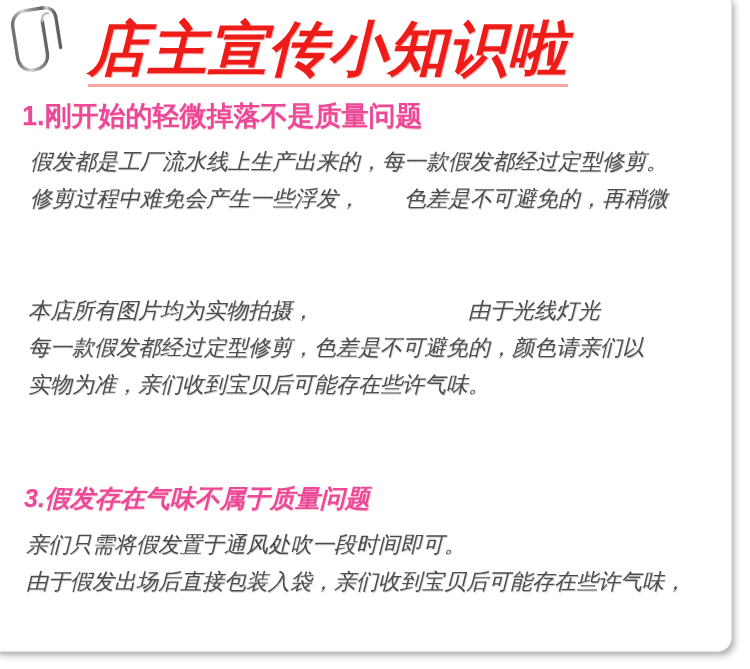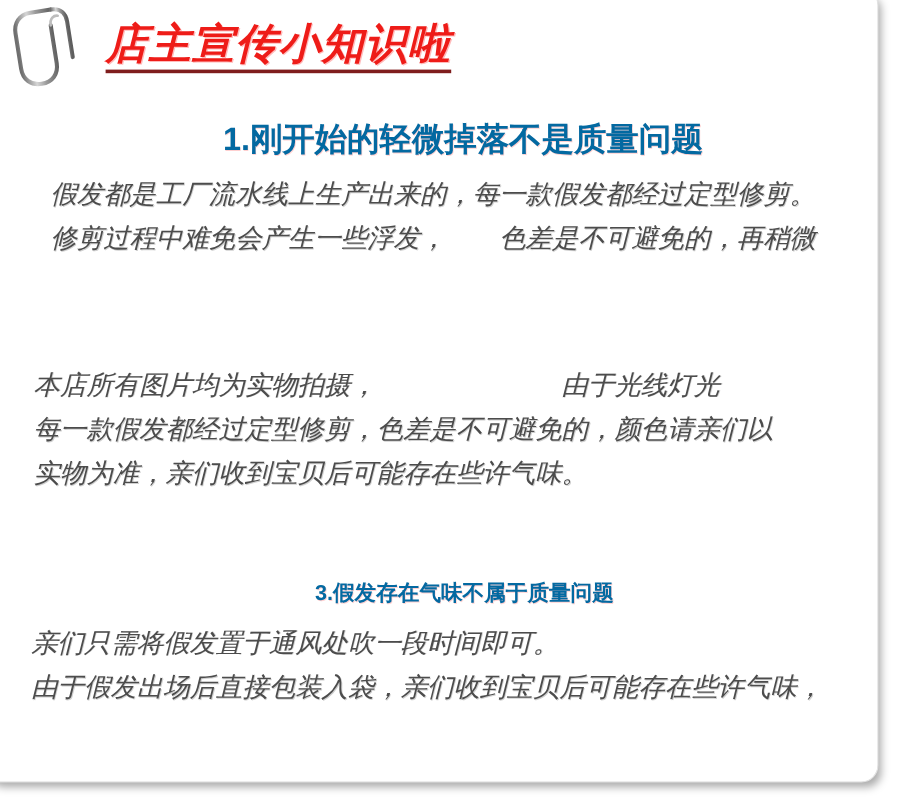--- a/index.html
+++ b/index.html
@@ -56,65 +56,64 @@
     top: 0;
     width: 750px;
     height: 669px;
   }
 
   
   .title {
     position: absolute;
     left: 88px;
     top: 18px;
-    font-size: 35px;
+    font-size: 59px;
     line-height: 1.08;
     font-weight: 700;
     font-style: italic;
     color: #ee1c18;
     letter-spacing: 1px;
     white-space: nowrap;
-    border-bottom: 3px solid #7f1d1d;
+    border-bottom: 3px solid #fca5a5;
     padding-bottom: 2px;
     text-shadow: 1px 1px 0 rgba(255,150,150,0.65);
   }
 
   
   .section { position: absolute; left: 0; width: 750px; }
 
   .sec-head {
     font-weight: 700;
-    color: #0369a1;
+    color: #ec4899;
     white-space: nowrap;
     text-shadow: 0.6px 0.6px 0 rgba(255,170,170,0.55);
-    text-align: center;
   }
   .sec-head.h1 { font-size: 27px; left: 22px; }
   .sec-head.h2 { font-size: 27px; }
-  .sec-head.h3 { font-size: 18px; }
+  .sec-head.h3 { font-size: 25px; font-style: italic; }
 
   .sec-body p {
     margin: 0;
     font-size: 22px;
     line-height: 37px;
     font-style: italic;
     color: #4c4c4c;
     white-space: pre;
     text-shadow: 0.7px 0.7px 0 rgba(150,150,150,0.45);
   }
 
   
   #section-1 { top: 98px; }
   #section-1 .sec-head { margin-left: 22px; }
-  #section-1 .sec-body { margin-left: 42px; margin-top: 9px; }
+  #section-1 .sec-body { margin-left: 30px; margin-top: 9px; }
 
   
   #section-2 { top: 292px; }
   #section-2 .sec-head { margin-left: 26px; }
-  #section-2 .sec-body { margin-left: 28px; margin-top: 10px; }
+  #section-2 .sec-body { margin-left: 28px; }
 
   
   #section-3 { top: 482px; }
   #section-3 .sec-head { margin-left: 24px; }
   #section-3 .sec-body { margin-left: 26px; margin-top: 11px; }
 </style>
 </head>
 <body>
 
 <div class="page">

